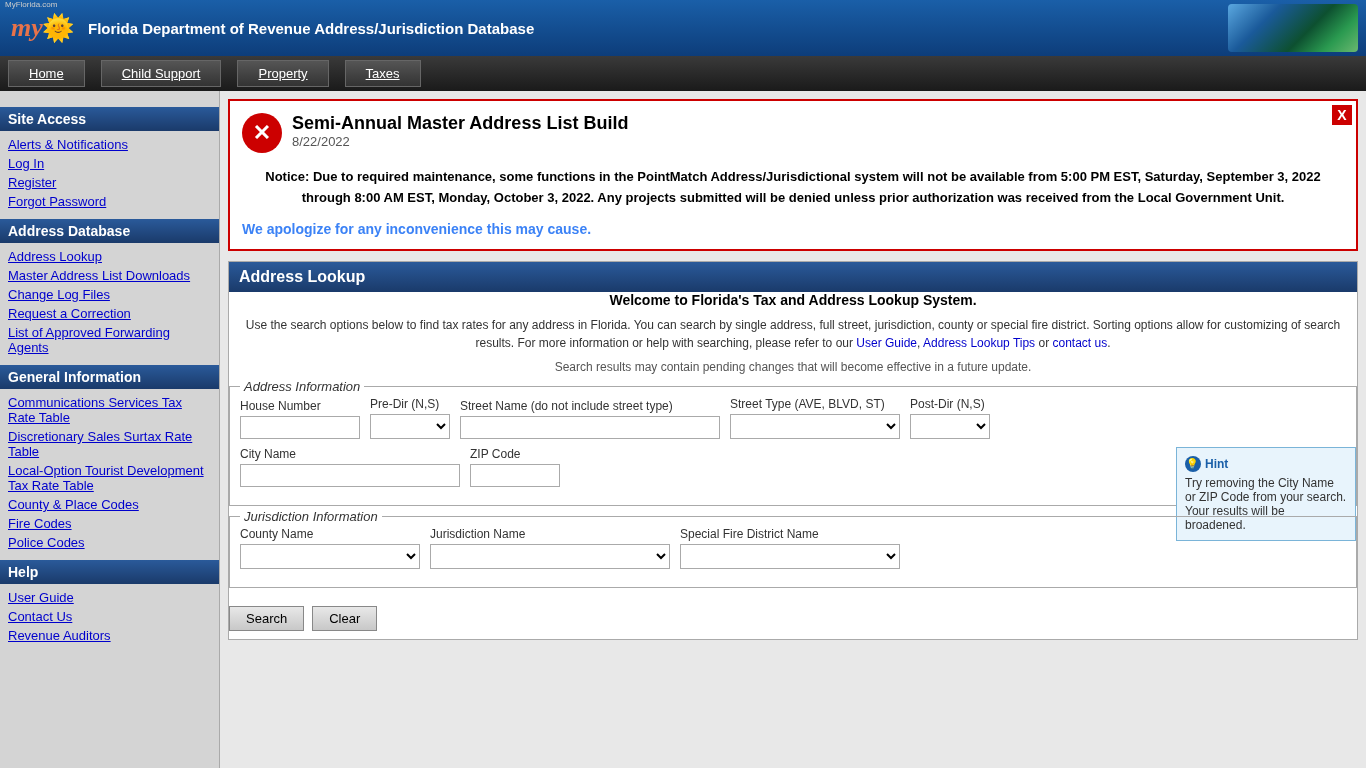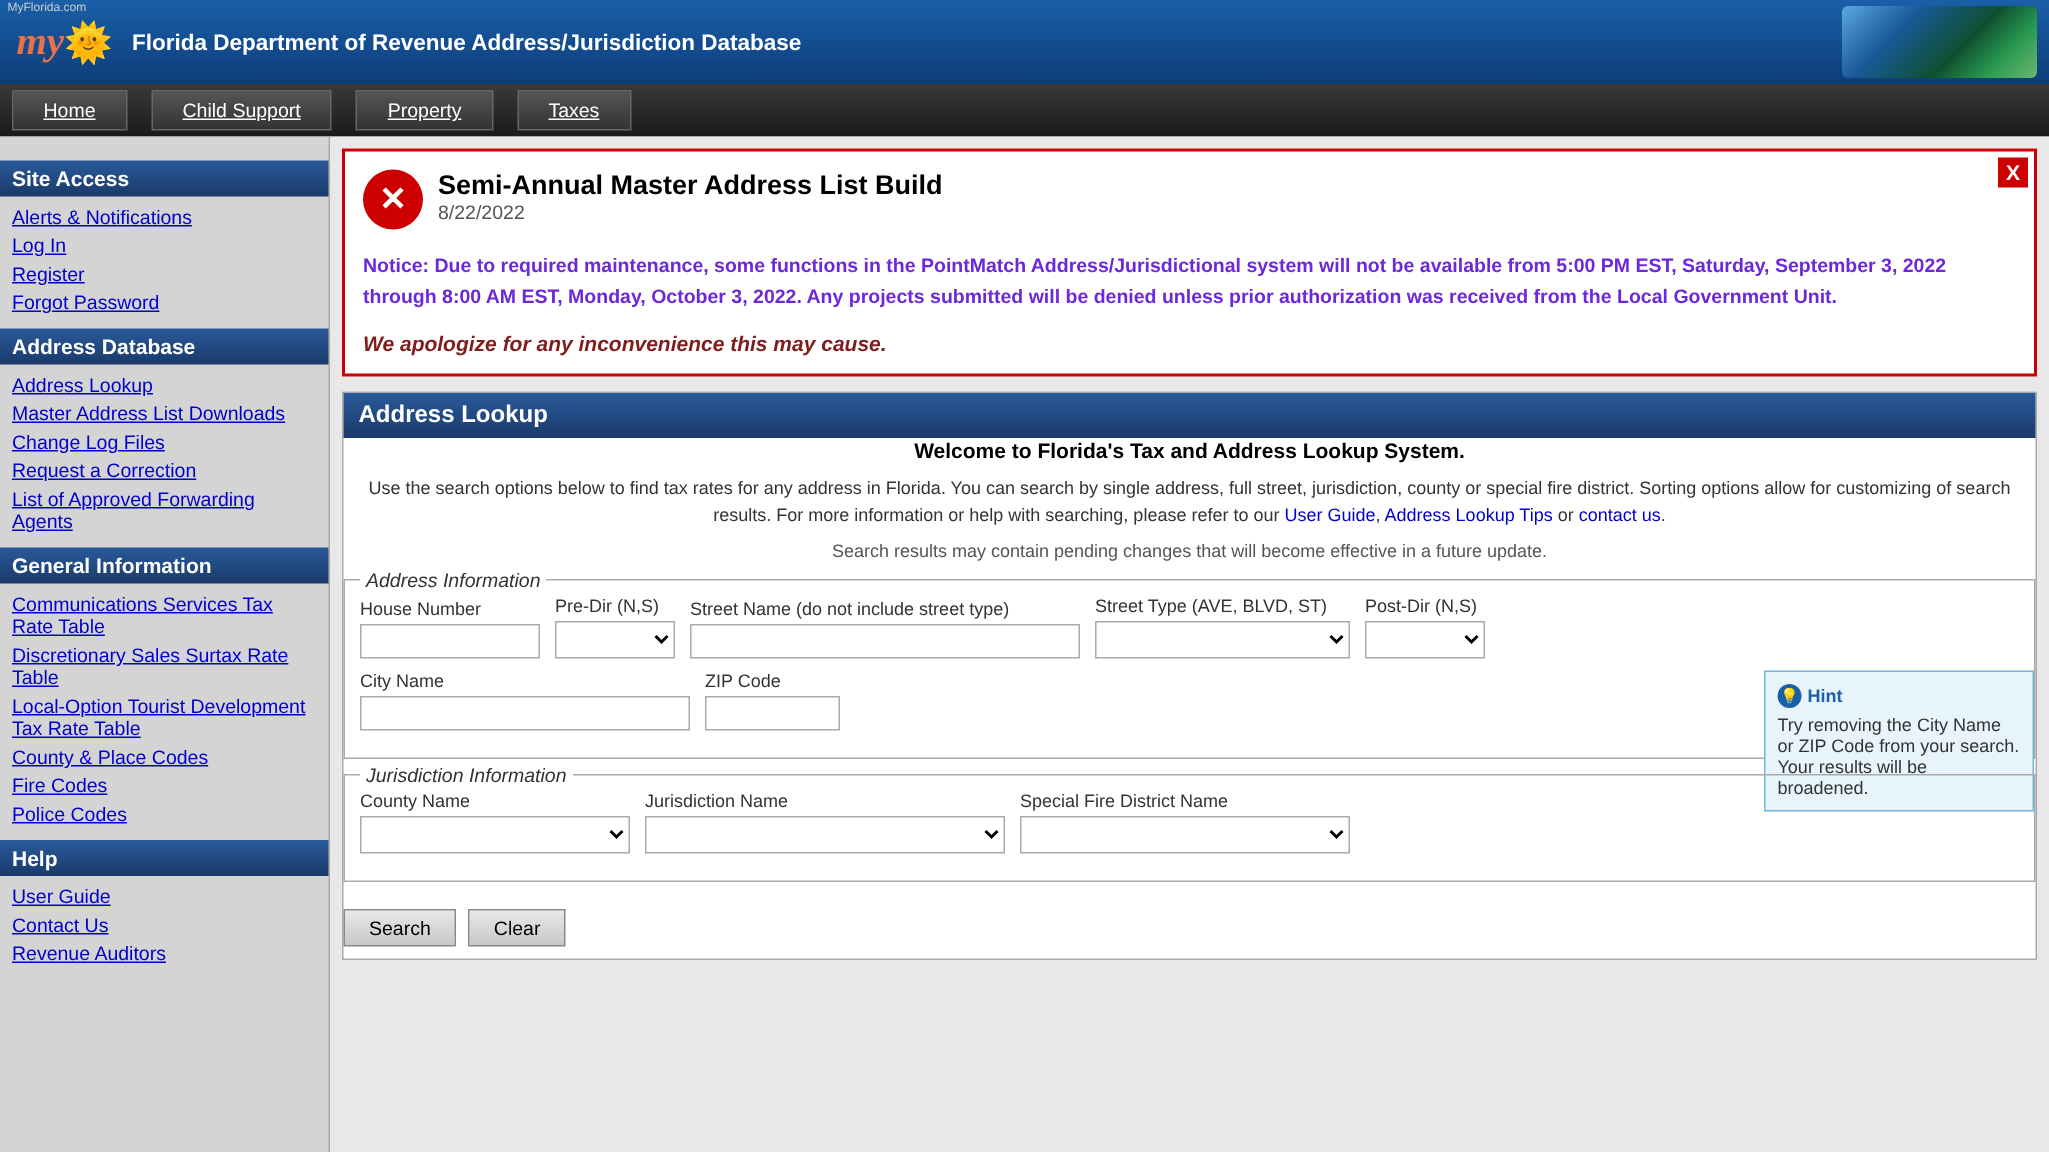--- a/index.html
+++ b/index.html
@@ -26,22 +26,22 @@
     
     #main { flex: 1; padding: 8px; background: #e8e8e8; }
 
     
     #notification-box { border: 2px solid #cc0000; background: white; padding: 12px; margin-bottom: 10px; position: relative; }
     #notification-close { position: absolute; top: 4px; right: 4px; background: #cc0000; color: white; border: none; width: 20px; height: 20px; cursor: pointer; font-weight: bold; font-size: 14px; display: flex; align-items: center; justify-content: center; }
     #notification-header { display: flex; align-items: flex-start; gap: 10px; margin-bottom: 10px; }
     .notif-icon { width: 40px; height: 40px; background: #cc0000; border-radius: 50%; display: flex; align-items: center; justify-content: center; color: white; font-size: 22px; font-weight: bold; flex-shrink: 0; }
     .notif-title { font-size: 18px; font-weight: bold; color: black; }
     .notif-date { font-size: 13px; color: #555; }
-    .notif-body { color: #6d28d9; font-weight: bold; font-size: 13px; line-height: 1.6; padding: 4px 0; }
-    .notif-apology { color: #7f1d1d; font-weight: bold; font-size: 14px; padding-top: 8px; font-style: italic; }
+    .notif-body { color: #000000; font-weight: bold; font-size: 13px; line-height: 1.6; padding: 4px 0; text-align: center; }
+    .notif-apology { color: #3b82f6; font-weight: bold; font-size: 14px; padding-top: 8px; }
 
     
     #address-lookup { border: 1px solid #aaa; background: white; }
     #address-lookup-header { background: linear-gradient(to bottom, #2a5a9a, #1a3a6a); color: white; font-size: 16px; font-weight: bold; padding: 6px 10px; }
     #address-lookup-body { padding: 0; }
     .welcome-title { text-align: center; font-weight: bold; font-size: 14px; margin-bottom: 8px; }
     .welcome-desc { text-align: center; font-size: 12px; color: #333; line-height: 1.5; margin-bottom: 8px; }
     .welcome-desc a { color: #0000cc; }
     .pending-notice { text-align: center; font-size: 12px; color: #555; margin-bottom: 12px; }
 

